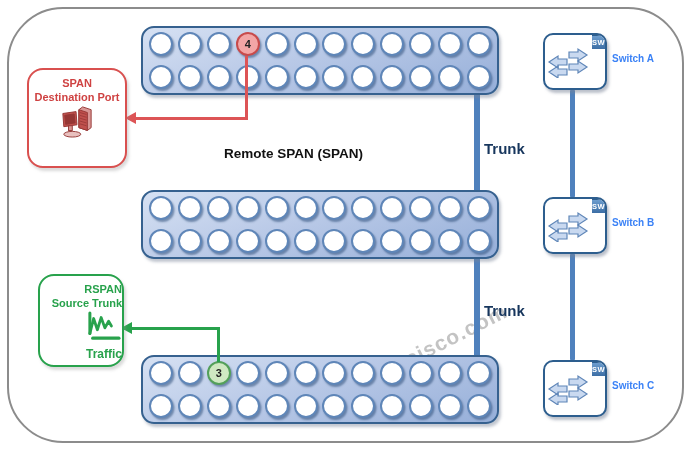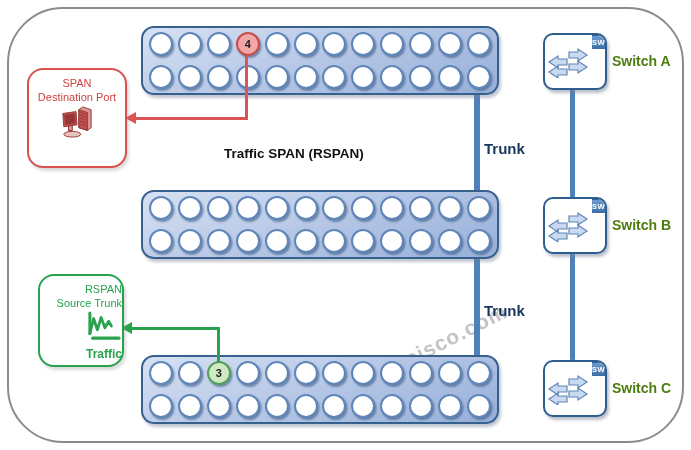--- a/index.html
+++ b/index.html
@@ -27,30 +27,30 @@
   
   .vline{width:6px;background:#4f81bd;border-radius:2px;}
   .swline{width:5px;background:#4f81bd;border-radius:2px;}
   .red-line{background:#dd5456;}
   .green-line{background:#28a24c;}
   .arrow-left{width:0;height:0;border-top:6.5px solid transparent;border-bottom:6.5px solid transparent;}
   .arrow-red{border-right:11px solid #dd5456;}
   .arrow-green{border-right:11px solid #28a24c;}
 
   
-  .lbl{font-weight:bold;color:#4d7c0f;font-size:14px;white-space:nowrap;}
+  .lbl{font-weight:bold;color:#3b82f6;font-size:10px;white-space:nowrap;}
   .title-lbl{font-size:13.5px;color:#111;}
   .trunk-lbl{color:#17365d;font-size:15px;font-weight:bold;}
 
   
   .callout{border-radius:16px;background:#fff;box-sizing:border-box;text-align:center;
            box-shadow:2px 3px 3px rgba(150,150,150,.35);}
   .callout.red{border:2.5px solid #d9504f;color:#cf4242;}
   .callout.green{border:2.5px solid #28a24c;color:#28a24c;}
-  .callout .t{font-size:11px;font-weight:normal;line-height:1.3;margin-top:6px;}
+  .callout .t{font-size:11px;font-weight:bold;line-height:1.3;margin-top:6px;}
   .callout .cap{font-size:12px;font-weight:bold;margin-top:2px;}
 
   
   .sw{width:64px;height:57px;border:2px solid #2d5e8e;border-radius:10px;background:#fff;
       box-sizing:border-box;overflow:hidden;display:flex;
       box-shadow:2px 3px 3px rgba(120,130,150,.5);}
   .sw .arrows{flex:1;display:flex;align-items:center;justify-content:center;}
   .sw .bar{height:13px;background:linear-gradient(180deg,#6d9dce,#3c6ea5);
            color:#fff;font-size:7.5px;font-weight:bold;text-align:center;line-height:13px;
            letter-spacing:.5px;border-top:1px solid #2d5e8e;}
@@ -157,21 +157,21 @@
       <div class="port"></div>
       <div class="port"></div>
       <div class="port"></div>
       <div class="port"></div>
       <div class="port"></div>
       <div class="port"></div>
       <div class="port"></div>
     </div>
   </div>
 
-<div class="abs lbl title-lbl" style="left:224px;top:146px;">Traffic SPAN (RSPAN)</div>
+<div class="abs lbl title-lbl" style="left:224px;top:146px;">Remote SPAN (SPAN)</div>
 
 <div class="abs red-line" style="left:245px;top:56px;width:3px;height:63px;"></div>
 <div class="abs red-line" style="left:128px;top:117px;width:120px;height:3px;"></div>
 <div class="abs arrow-left arrow-red" style="left:125px;top:112px;"></div>
 
 <div class="abs green-line" style="left:124px;top:327px;width:96px;height:3px;"></div>
 <div class="abs green-line" style="left:217px;top:327px;width:3px;height:35px;"></div>
 <div class="abs arrow-left arrow-green" style="left:121px;top:322px;"></div>
 
 <div class="abs callout red" style="left:27px;top:68px;width:100px;height:100px;">

